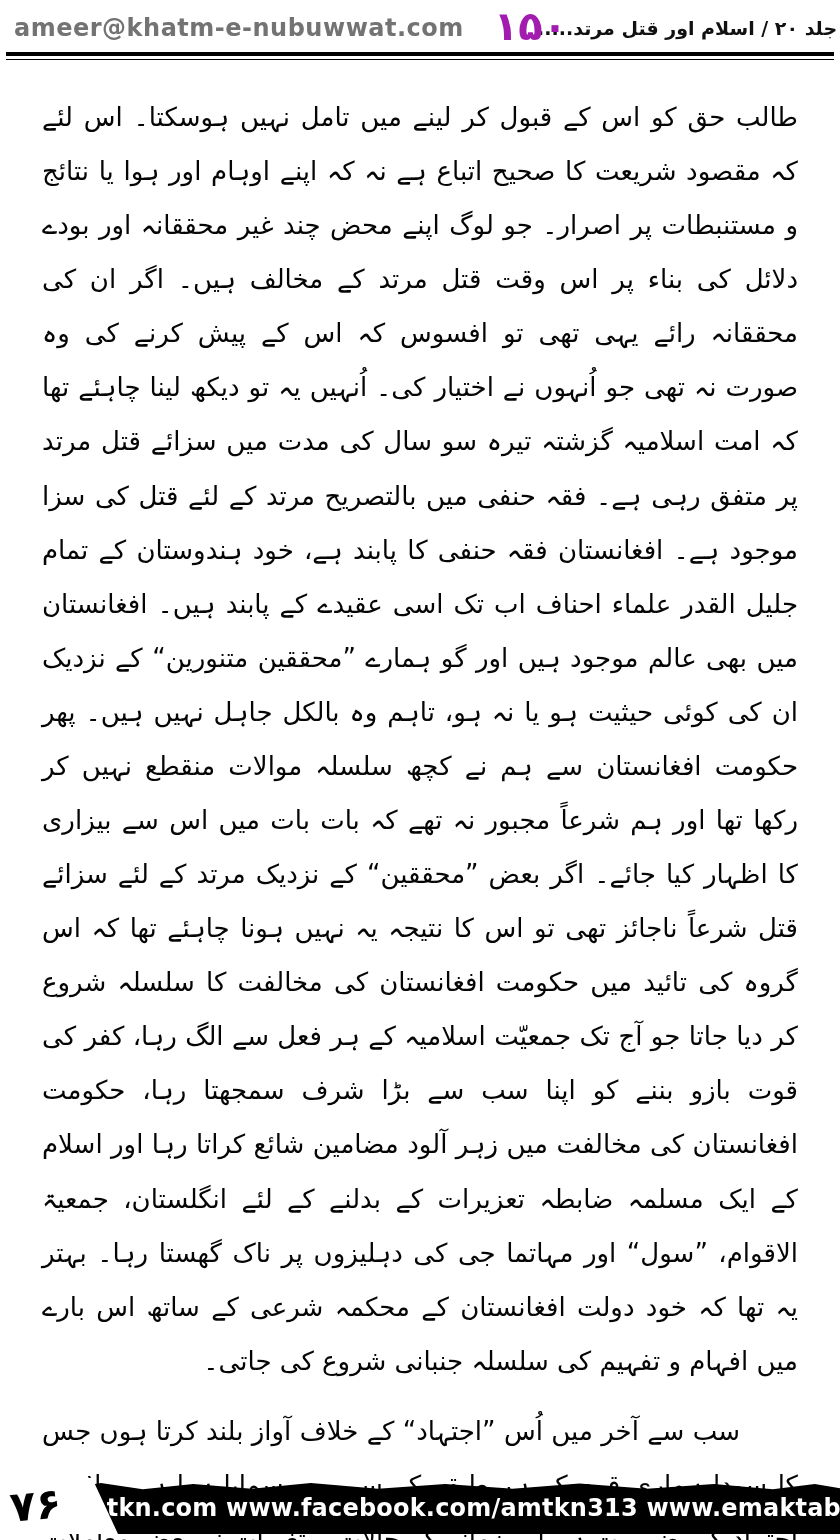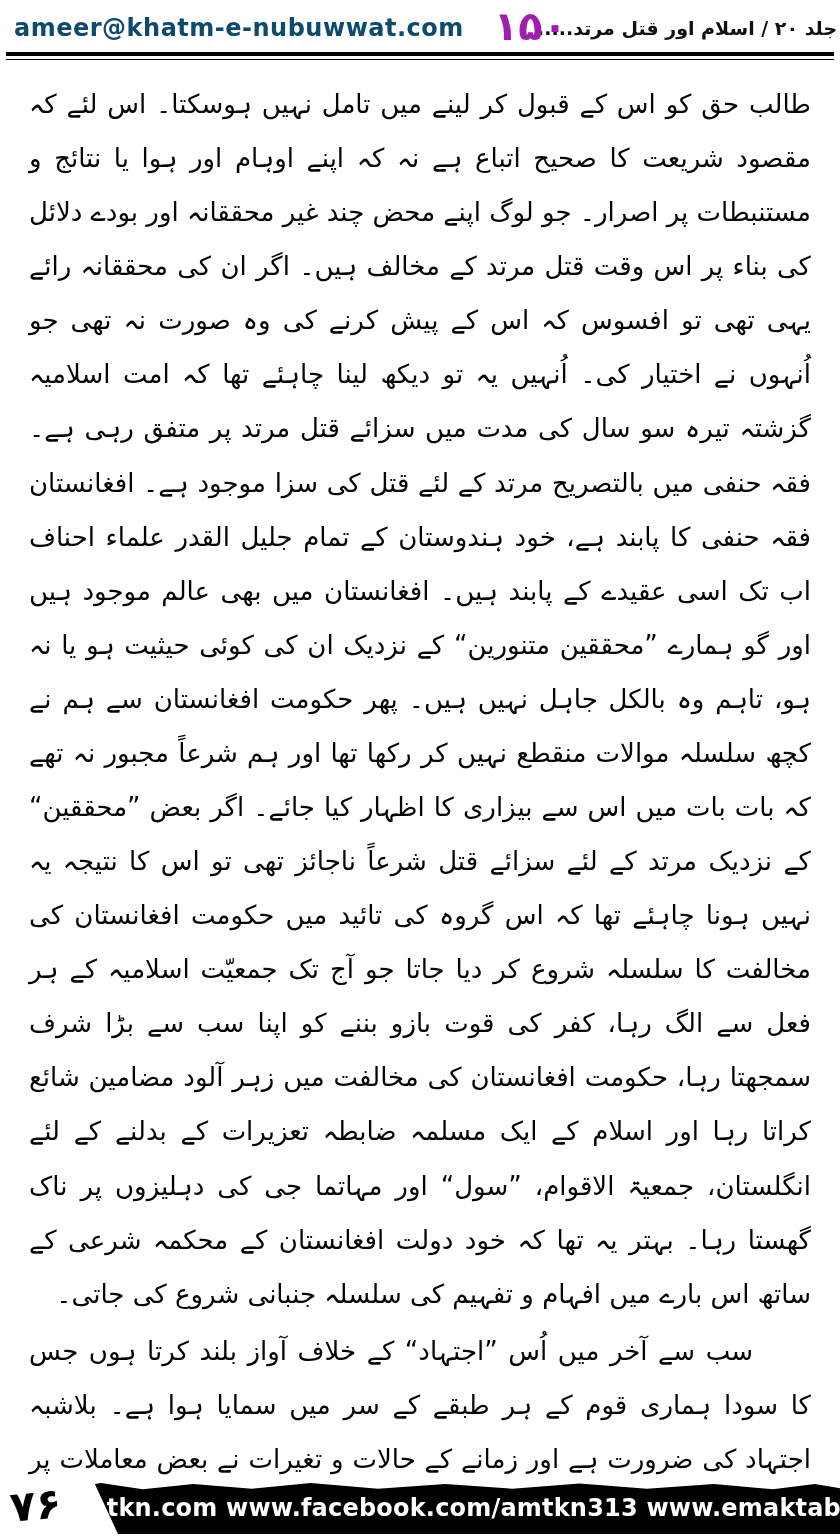--- a/index.html
+++ b/index.html
@@ -22,21 +22,21 @@
     align-items:flex-end;
     justify-content:space-between;
     padding:10px 14px 2px 14px;
     height:48px;
     box-sizing:border-box;
   }
   .header-email{
     font-weight:bold;
     font-size:24px;
     letter-spacing:.5px;
-    color:#0c4a6e;
+    color:#737373;
     white-space:nowrap;
     align-self:center;
   }
   .header-pagenum{
     font-weight:bold;
     font-size:40px;
     line-height:1;
     color:#a21caf;
     transform:translateX(30px);
   }
@@ -56,21 +56,21 @@
   }
   
   .body-text{
     direction:rtl;
     padding:14px 26px 0 26px;
     font-size:26px;
     line-height:2.08;
     text-align:justify;
     color:#050505;
   }
-  .body-text p{margin:3px;}
+  .body-text p{margin:16px;}
   .body-text p.indent{text-indent:58px;}
   
   .footer{
     position:absolute;
     left:0;
     bottom:6px;
     width:100%;
     height:56px;
   }
   .footer-bar{

